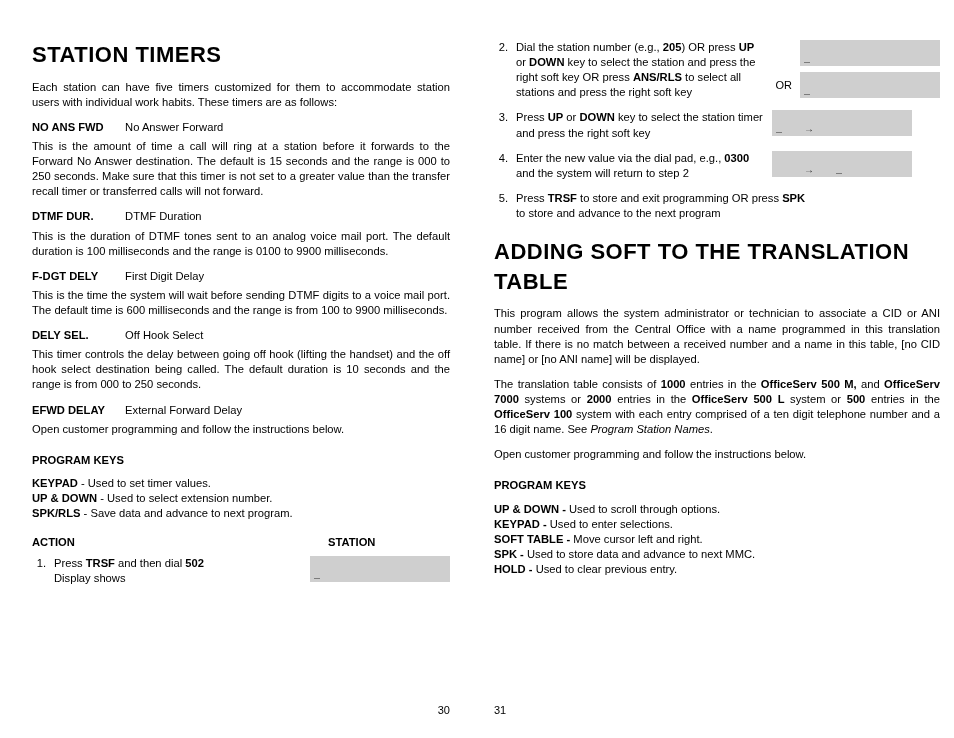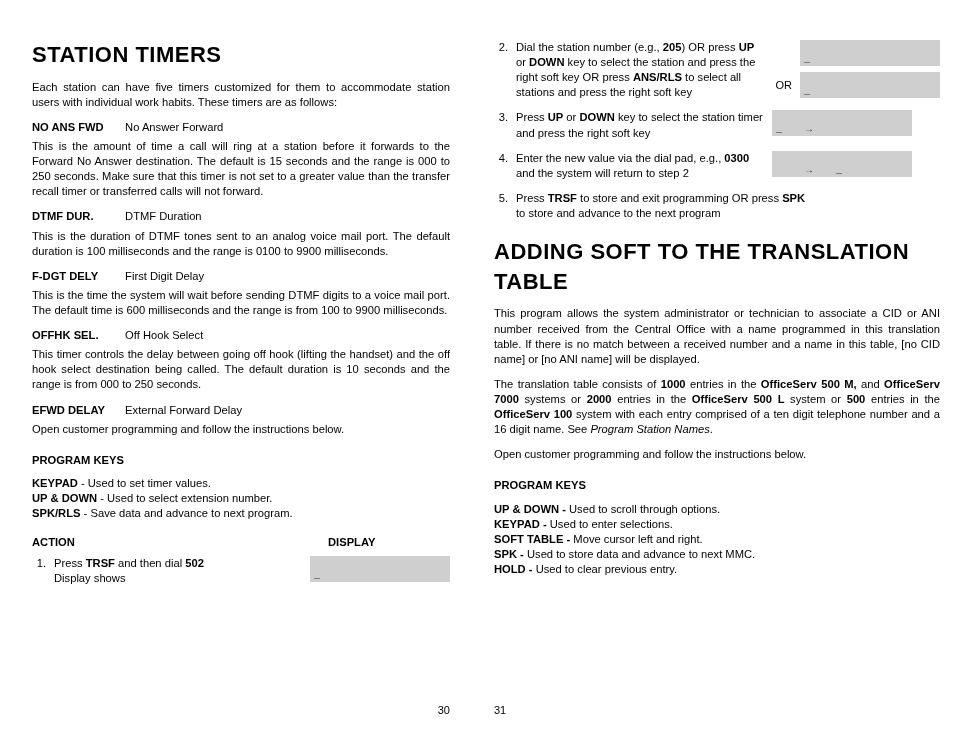--- a/index.html
+++ b/index.html
@@ -86,37 +86,37 @@
     <h1>STATION TIMERS</h1>
     <div class="para">Each station can have five timers customized for them to accommodate station users with individual work habits. These timers are as follows:</div>
 
     <div id="timers">
         <div class="defrow"><span class="term">NO ANS FWD</span> No Answer Forward</div>
         <div class="para">This is the amount of time a call will ring at a station before it forwards to the Forward No Answer destination. The default is 15 seconds and the range is 000 to 250 seconds. Make sure that this timer is not set to a greater value than the transfer recall timer or transferred calls will not forward.</div>
         <div class="defrow"><span class="term">DTMF DUR.</span> DTMF Duration</div>
         <div class="para">This is the duration of DTMF tones sent to an analog voice mail port. The default duration is 100 milliseconds and the range is 0100 to 9900 milliseconds.</div>
         <div class="defrow"><span class="term">F-DGT DELY</span> First Digit Delay</div>
         <div class="para">This is the time the system will wait before sending DTMF digits to a voice mail port. The default time is 600 milliseconds and the range is from 100 to 9900 milliseconds.</div>
-        <div class="defrow"><span class="term">OFFHK SEL.</span> Off Hook Select</div>
+        <div class="defrow"><span class="term">DELY SEL.</span> Off Hook Select</div>
         <div class="para">This timer controls the delay between going off hook (lifting the handset) and the off hook select destination being called. The default duration is 10 seconds and the range is from 000 to 250 seconds.</div>
         <div class="defrow"><span class="term">EFWD DELAY</span> External Forward Delay</div>
       </div>
 
     <div class="para">Open customer programming and follow the instructions below.</div>
 
     <div class="pkeys-h">PROGRAM KEYS</div>
     <div id="left-pk" style="text-align:left; margin-bottom:6px;">
         <div><b>KEYPAD</b> - Used to set timer values.</div>
         <div><b>UP &amp; DOWN</b> - Used to select extension number.</div>
         <div><b>SPK/RLS</b> - Save data and advance to next program.</div>
       </div>
 
     <div class="colhead">
       <div class="c1">ACTION</div>
-      <div class="c2">DISPLAY</div>
+      <div class="c2">STATION</div>
     </div>
 
     <div class="step">
       <div class="num">1.</div>
       <div class="txt">
         <span>Press </span><b>TRSF</b><span> and then dial </span><b>502</b><br>
         <span>Display shows</span>
       </div>
       <div class="disp-col">
         <div class="display-box">             

